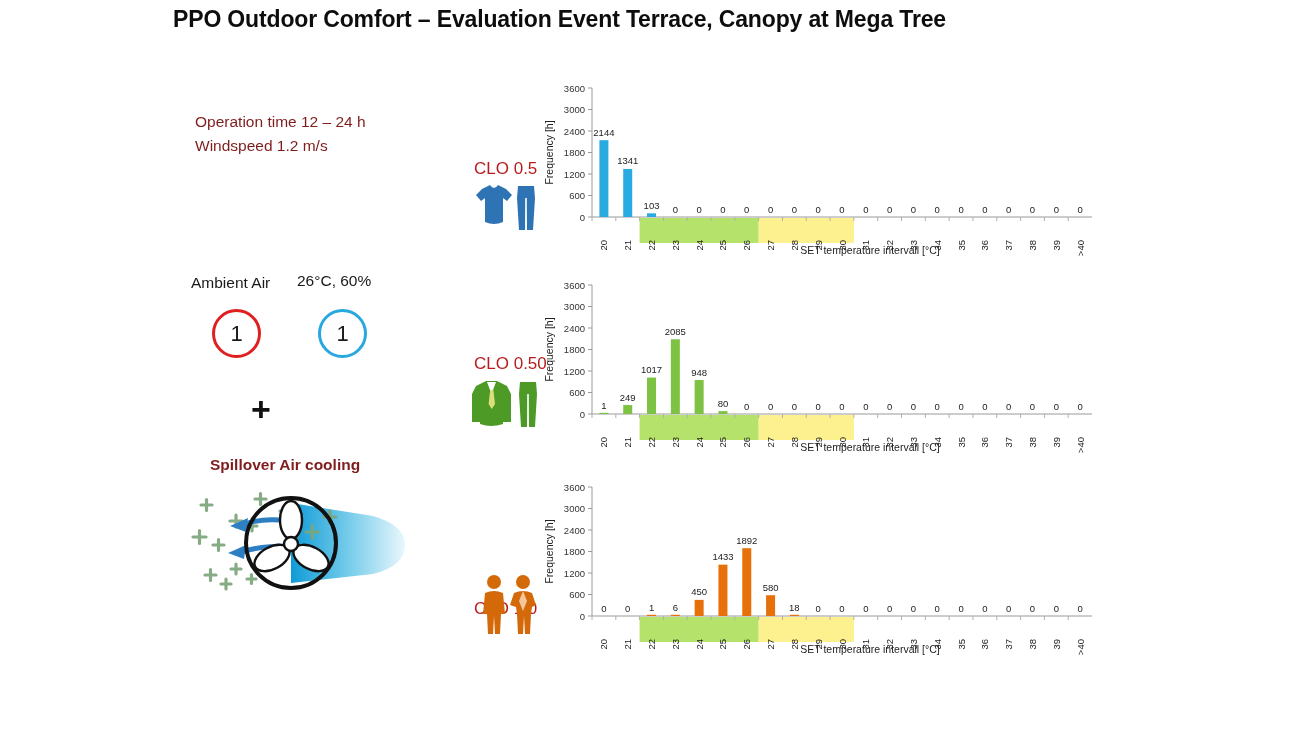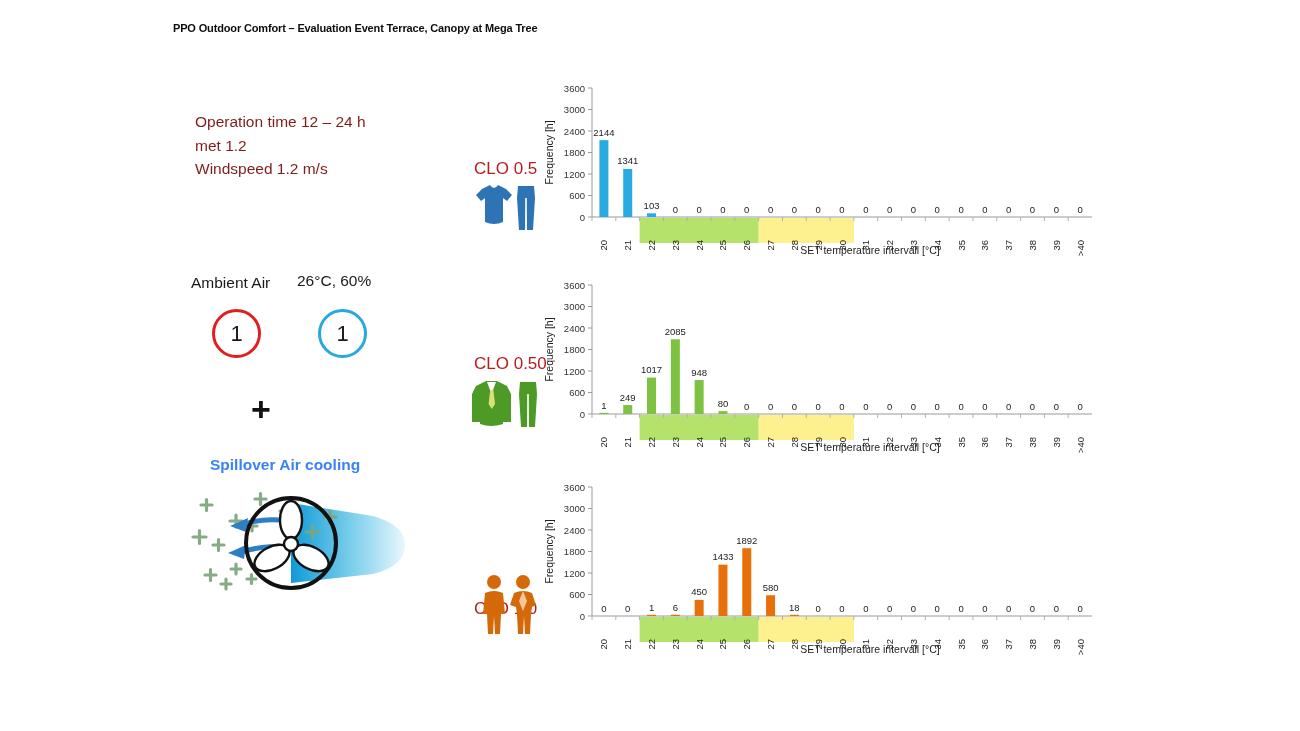--- a/index.html
+++ b/index.html
@@ -6,22 +6,22 @@
   html, body {
     width: 1300px; height: 731px;
     background: #ffffff;
     font-family: "Liberation Sans", sans-serif;
     color: #1a1a1a;
     overflow: hidden;
   }
   .slide { position: relative; width: 1300px; height: 731px; background: #fff; }
 
   .slide-title {
-    position: absolute; left: 173px; top: 22px;
-    font-size: 11px; font-weight: bold; letter-spacing: -0.15px;
+    position: absolute; left: 173px; top: 6px;
+    font-size: 23px; font-weight: bold; letter-spacing: -0.15px;
     color: #0d0d0d; white-space: nowrap;
   }
   .subtitle {
     position: absolute; left: 193px; top: 48px;
     font-size: 26px; font-weight: normal; color: #1a1a1a; white-space: nowrap;
   }
 
   
   .info-block { position: absolute; left: 195px; top: 110px; }
   .info-line { font-size: 15.5px; line-height: 23.5px; color: #7f1d1d; white-space: nowrap; }
@@ -36,42 +36,41 @@
   }
   .circle-red  { border: 3px solid #E02020; }
   .circle-blue { border: 3px solid #29A8E0; }
 
   .plus-sign {
     position: absolute; left: 251px; top: 392px;
     font-size: 34px; font-weight: bold; color: #111; line-height: 34px;
   }
   .spill-label {
     position: absolute; left: 210px; top: 456px;
-    font-size: 15.5px; font-weight: bold; color: #3b82f6; white-space: nowrap;
+    font-size: 15.5px; font-weight: bold; color: #7f1d1d; white-space: nowrap;
   }
   .fan-art { position: absolute; left: 183px; top: 483px; }
 
   
   .clo-label { position: absolute; font-size: 17px; color: #b91c1c; white-space: nowrap; }
   .clo-icons { position: absolute; }
 
   
   .chart { position: absolute; }
   .chart-svg { display: block; }
 </style>
 </head>
 <body>
 
 <div class="slide">
 
   <div class="slide-title">PPO Outdoor Comfort – Evaluation Event Terrace, Canopy at Mega Tree</div>
 
   <div class="info-block">
     <div class="info-line">Operation time 12 – 24 h</div>
-    <div class="info-line">met 1.2</div>
     <div class="info-line">Windspeed 1.2 m/s</div>
   </div>
 
   <div class="amb-label" style="left:191px; top:274px;">Ambient Air</div>
   <div class="amb-label" style="left:297px; top:272px;">26°C, 60%</div>
 
   <div class="circle-num circle-red" style="left:212px; top:309px;">
     <span>1</span>
   </div>
   <div class="circle-num circle-blue" style="left:318px; top:309px;">

